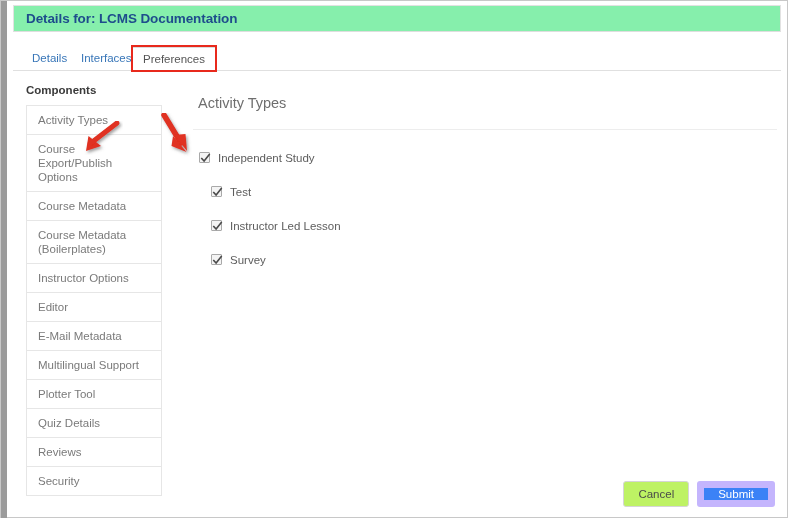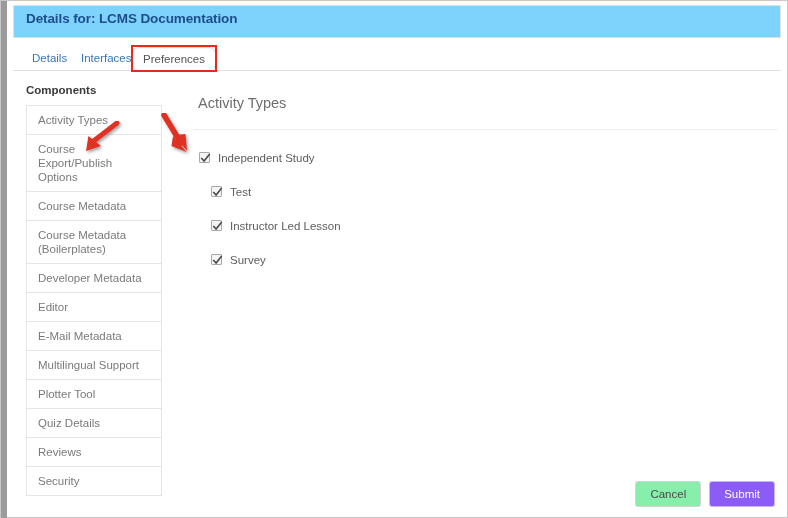--- a/index.html
+++ b/index.html
@@ -41,22 +41,22 @@
     bottom: 0;
     background: #ffffff;
   }
 
   
   #header {
     position: absolute;
     left: 6px;
     top: 4px;
     right: 6px;
-    height: 33px;
-    background: #7dd3fc;
+    height: 27px;
+    background: #86efac;
     border: 1px solid #e2e2e2;
     border-bottom: 1px solid #dedede;
     box-sizing: border-box;
   }
   #header-title {
     position: absolute;
     left: 12px;
     top: 5px;
     font-size: 13.5px;
     font-weight: bold;
@@ -96,21 +96,21 @@
   }
   .tab.active {
     color: #555555;
     background: #ffffff;
     border: 1px solid #dcdcdc;
     border-bottom: 1px solid #ffffff;
     z-index: 3;
   }
   #tab-details   { left: 9px;  }
   #tab-interfaces{ left: 58px; }
-  #tab-preferences { left: 119px; border-radius: 7px; }
+  #tab-preferences { left: 119px; }
 
   
   #tab-highlight {
     position: absolute;
     left: 119px;
     top: -2px;
     width: 73px;
     height: 24px;
     border: 2px solid #e8291c;
     box-sizing: border-box;
@@ -222,27 +222,27 @@
     font-size: 11.5px;
     border-radius: 3px;
     cursor: pointer;
     display: flex;
     align-items: center;
     justify-content: center;
     padding: 0 14px;
     font-family: "Liberation Sans", sans-serif;
   }
   .btn-cancel {
-    background: #86efac;
+    background: #bef264;
     border: 1px solid #d5d5d5;
     color: #4a4a4a;
   }
   .btn-submit {
-    background: #8b5cf6;
-    border: 1px solid #c4b5fd;
+    background: #3b82f6;
+    border: 7px solid #c4b5fd;
     color: #ffffff;
   }
 
   
   .arrow-svg {
     position: absolute;
     pointer-events: none;
     z-index: 40;
   }
   #arrow-sidebar { left: 76px; top: 120px; }
@@ -271,21 +271,21 @@
 
     <div id="body">
 
       <div id="components-label">Components</div>
 
       <div id="sidebar">
           <div class="side-item"><span>Activity Types</span></div>
           <div class="side-item tall"><span>Course Export/Publish Options</span></div>
           <div class="side-item"><span>Course Metadata</span></div>
           <div class="side-item tall"><span>Course Metadata (Boilerplates)</span></div>
-          <div class="side-item"><span>Developer Metadata</span></div>
+          <div class="side-item"><span>Instructor Options</span></div>
           <div class="side-item"><span>Editor</span></div>
           <div class="side-item"><span>E-Mail Metadata</span></div>
           <div class="side-item"><span>Multilingual Support</span></div>
           <div class="side-item"><span>Plotter Tool</span></div>
           <div class="side-item"><span>Quiz Details</span></div>
           <div class="side-item"><span>Reviews</span></div>
           <div class="side-item"><span>Security</span></div>
         </div>
 
       <div id="main">

